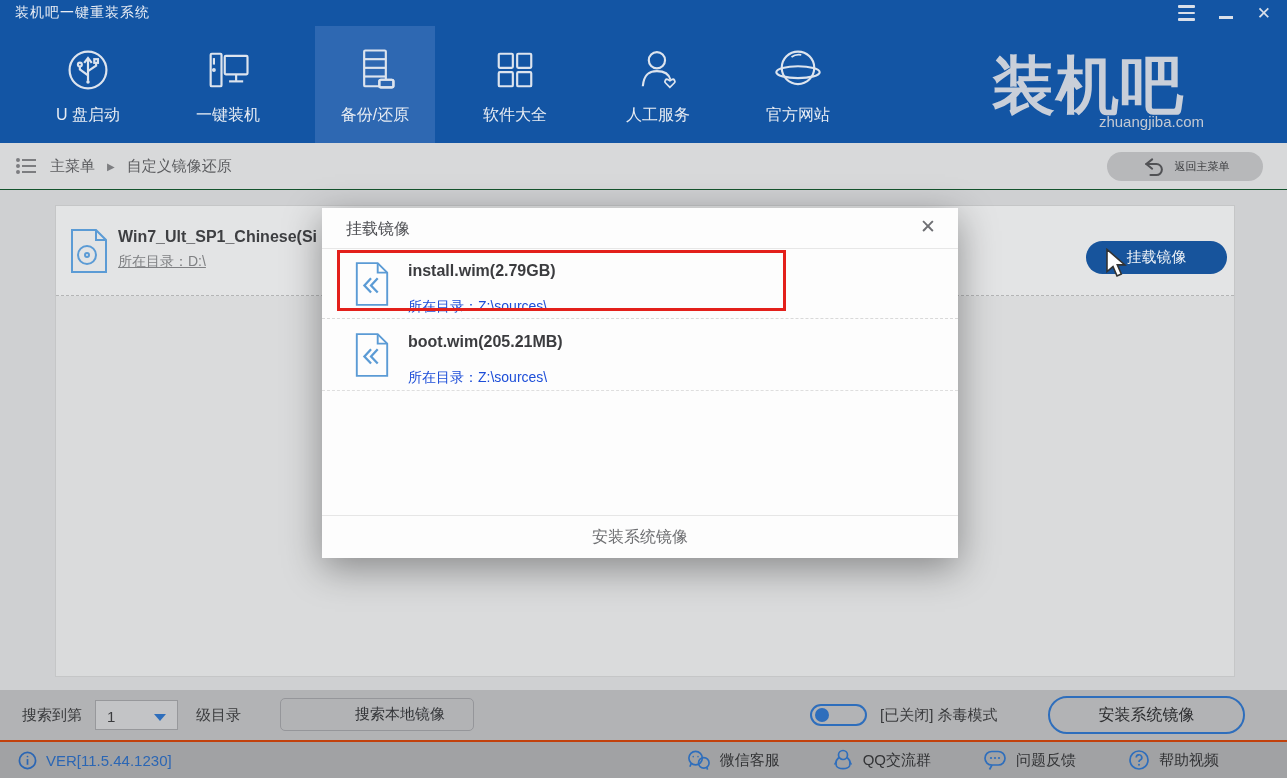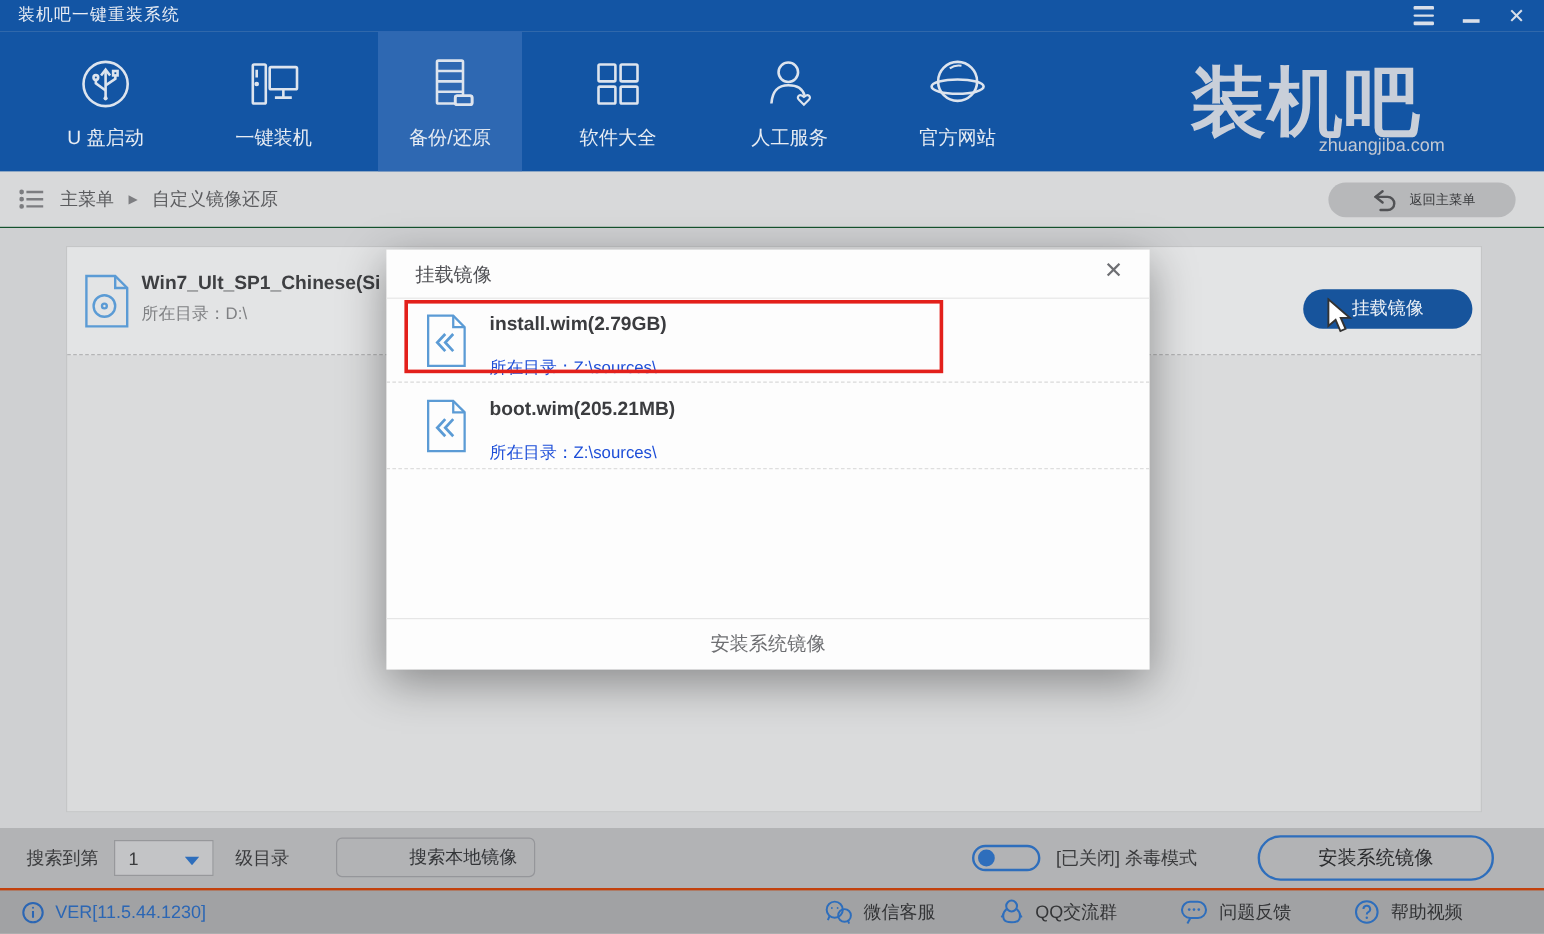--- a/index.html
+++ b/index.html
@@ -67,21 +67,21 @@
     position:absolute; left:55px; top:15px; width:1180px; height:472px;
     background:#dadbdc; border:1px solid #c5c6c7;
   }
   .image-row {
     position:relative; height:90px; background:#e3e4e5;
     border-bottom:1px dashed #b4b5b6; cursor:pointer;padding-left:40px;
   }
   .row-icon { position:absolute; left:13px; top:22px; }
   .row-texts { position:absolute; left:62px; top:22px; }
   .row-title { font-size:16px; font-weight:bold; color:#3e3f42; }
-  .row-sub { font-size:14px; color:#7f8083; margin-top:7px; }
+  .row-sub { font-size:14px; color:#7f8083; margin-top:7px;text-decoration:underline; }
   .mount-btn {
     position:absolute; right:7px; top:35px; width:141px; height:33px;
     background:var(--button-blue,#17549c); border-radius:17px; border:none;
     color:#eef2f7; font-size:15px; cursor:pointer;
     font-family:inherit;
   }
 
   
   .modal {
     position:absolute; left:322px; top:208px; width:636px; height:350px;
@@ -121,21 +121,21 @@
     position:absolute; left:95px; top:10px; width:83px; height:30px;
     background:#c3c4c6; border:1px solid #97989b; cursor:pointer;
   }
   .depth-value { position:absolute; left:11px; top:7px; font-size:15px; color:#3a3b3d; }
   .caret-down {
     position:absolute; right:11px; top:13px; width:0; height:0;
     border-left:6px solid transparent; border-right:6px solid transparent;
     border-top:7px solid #2e6ebc;
   }
   .search-local-btn {
-    position:absolute; left:280px; top:8px; width:166px; height:33px;
+    position:absolute; left:280px; top:8px; width:194px; height:33px;
     background:transparent; border:1px solid #95969a; border-radius:5px;
     font-size:15px; color:#333538; cursor:pointer; font-family:inherit;padding-left:46px;
   }
   .toggle {
     position:absolute; left:810px; top:14px; width:57px; height:22px;
     border:2px solid #2e6ebc; border-radius:12px; cursor:pointer;
   }
   .toggle-knob { position:absolute; left:3px; top:2px; width:14px; height:14px; border-radius:50%; background:#2e6ebc; }
   .install-btn {
     position:absolute; left:1048px; top:6px; width:197px; height:38px;

